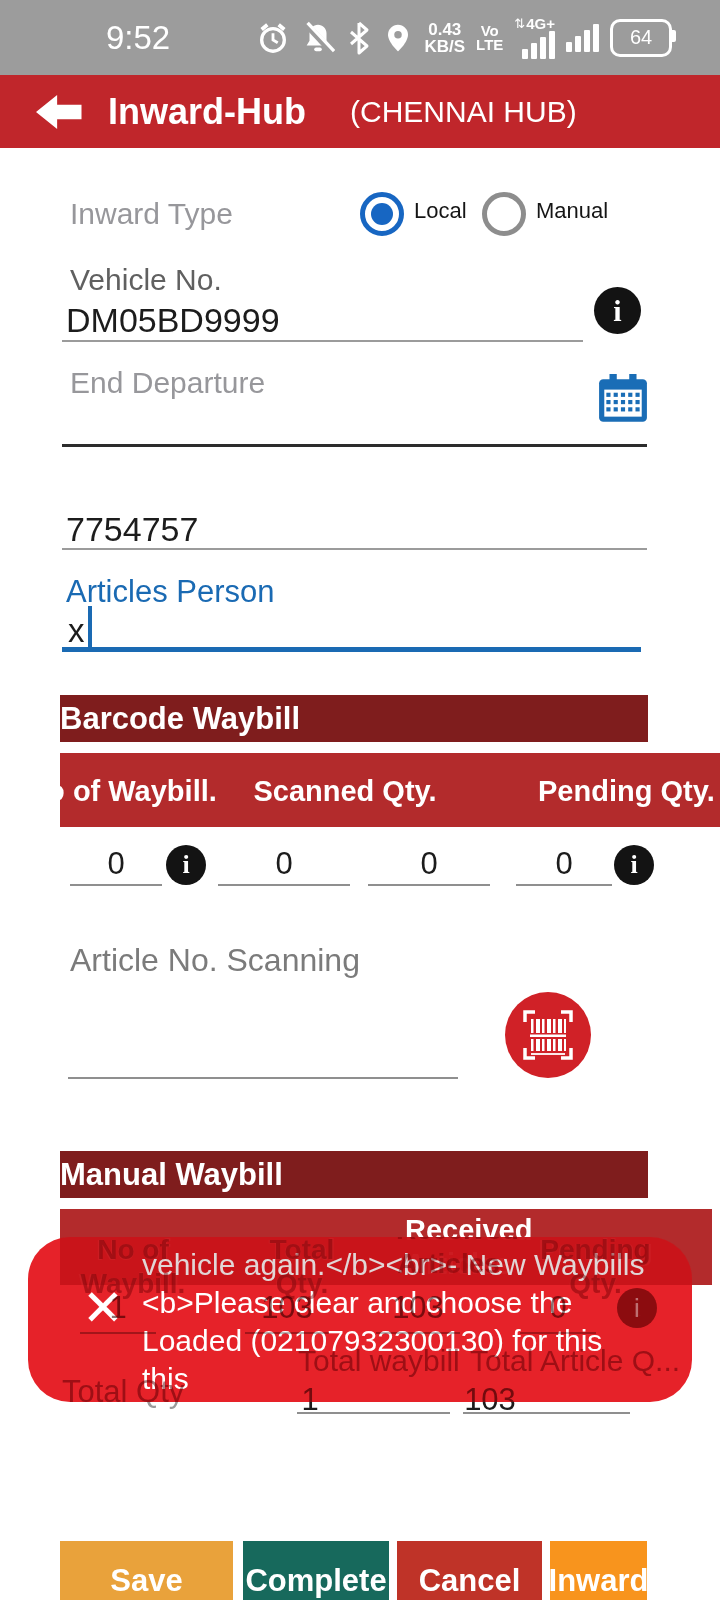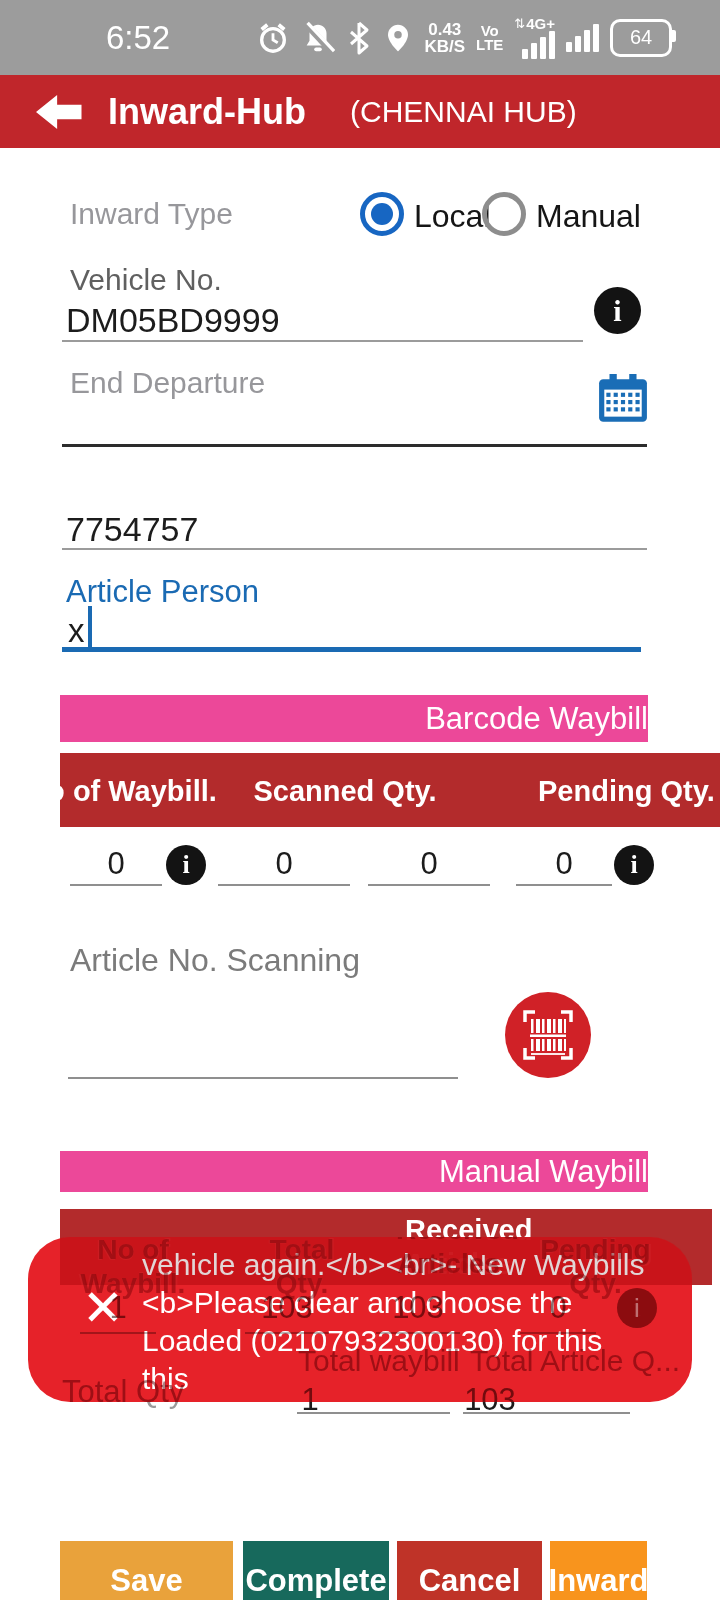--- a/index.html
+++ b/index.html
@@ -28,27 +28,27 @@
   .apptitle{color:#fff;font-size:36px;font-weight:bold;margin-left:20px;}
   .appsub{color:#fff;font-size:30px;margin-left:44px;}
   
   .flabel{font-size:30px;color:#97979b;}
   .fvalue{font-size:34px;color:#1c1c1c;}
   .uline{height:2px;background:#9b9b9b;}
   .radio{width:44px;height:44px;border-radius:50%;box-sizing:border-box;display:flex;align-items:center;justify-content:center;}
   .radio-on{border:5px solid #1766c2;}
   .radio-on .dot{width:22px;height:22px;border-radius:50%;background:#1766c2;}
   .radio-off{border:5px solid #8d8d8d;}
-  .radlab{font-size:32px;color:#151515;}
+  .radlab{font-size:22px;color:#151515;}
   .infoc{border-radius:50%;background:#131313;color:#fff;display:flex;align-items:center;justify-content:center;}
   .infoc:before{content:"i";font-weight:bold;font-family:"Liberation Serif","DejaVu Serif",serif;}
   .info-lg{width:47px;height:47px;font-size:30px;}
   .info-sm{width:40px;height:40px;font-size:26px;}
   .cursor{width:4px;background:#1a6ab3;}
-  .band{background:#ec4899;color:#fff;font-weight:normal;display:flex;align-items:center;justify-content:flex-end;}
+  .band{background:#7f1d1d;color:#fff;font-weight:bold;display:flex;align-items:center;justify-content:flex-start;}
   .bandtext{font-size:31px;}
   .thead{background:#b32b2c;overflow:hidden;}
   .thcol{position:absolute;color:#fff;font-weight:bold;font-size:29px;text-align:center;white-space:pre-line;line-height:34px;}
   .cellval{font-size:31px;color:#1c1c1c;text-align:center;}
   .scanbtn{width:86px;height:86px;border-radius:50%;background:#d02127;display:flex;align-items:center;justify-content:center;}
   .glabel{color:#9b9b9b;font-size:30px;text-align:center;white-space:nowrap;}
   
   .toast{left:28px;top:1237px;width:664px;height:165px;border-radius:42px;background:rgba(229,25,32,0.96);}
   .toast-close{position:absolute;left:54px;top:46px;color:#fff;font-size:50px;line-height:50px;}
   .toast-lines{position:absolute;left:114px;top:9px;width:500px;color:#fff;font-size:30px;line-height:38px;}
@@ -63,21 +63,21 @@
     color:rgba(255,255,255,0.4);display:flex;align-items:center;justify-content:center;font-size:26px;}
   
   .btn{top:1541px;height:80px;color:#fff;font-size:31px;font-weight:bold;display:flex;align-items:center;justify-content:center;}
 </style>
 </head>
 <body>
 
 <div class="screen">
 
   <div class="abs status">
-    <span class="time">6:52</span>
+    <span class="time">9:52</span>
     <span class="sicons">
       <svg width="34" height="36" viewBox="0 0 36 36">
           <circle cx="18" cy="20" r="12" stroke="#fff" stroke-width="3.5" fill="none"></circle>
           <path d="M18 13v7l5 3" stroke="#fff" stroke-width="3" fill="none"></path>
           <path d="M6 9l6-5M30 9l-6-5" stroke="#fff" stroke-width="4"></path>
         </svg>
       <svg width="34" height="36" viewBox="0 0 36 36">
           <path d="M18 4c-5 0-9 4-9 9v8l-3 5h24l-3-5v-8c0-5-4-9-9-9z" fill="#fff"></path>
           <rect x="14" y="28" width="8" height="4" rx="2" fill="#fff"></rect>
           <path d="M5 3l28 30" stroke="#9c9c9c" stroke-width="7"></path>
@@ -165,21 +165,21 @@
         <rect x="16" y="32" width="4" height="4"></rect>
         <rect x="23" y="32" width="4" height="4"></rect>
         <rect x="30" y="32" width="4" height="4"></rect>
         <rect x="37" y="32" width="4" height="4"></rect>
     </g>
   </svg>
 
   <div class="abs fvalue" style="left:66px;top:510px;">7754757</div>
   <div class="abs uline" style="left:62px;top:548px;width:585px;"></div>
 
-  <div class="abs" style="left:66px;top:574px;font-size:31px;color:#1a6ab3;">Article Person</div>
+  <div class="abs" style="left:66px;top:574px;font-size:31px;color:#1a6ab3;">Articles Person</div>
   <div class="abs" style="left:68px;top:612px;font-size:33px;color:#1c1c1c;">x</div>
   <div class="abs cursor" style="left:88px;top:606px;height:42px;"></div>
   <div class="abs" style="left:62px;top:647px;width:579px;height:5px;background:#1a6ab3;"></div>
 
   <div class="abs band" style="left:60px;top:695px;width:588px;height:47px;">
     <span class="bandtext">Barcode Waybill</span>
   </div>
   <div class="abs thead" style="left:60px;top:753px;width:660px;height:74px;">
     <span class="thcol" style="left:-46px;top:21px;width:215px;">No of Waybill.</span>
     <span class="thcol" style="left:185px;top:21px;width:200px;">Scanned Qty.</span>
@@ -216,21 +216,21 @@
           <rect x="21" y="31" width="2.5" height="12"></rect>
           <rect x="26" y="31" width="4" height="12"></rect>
           <rect x="32" y="31" width="2.5" height="12"></rect>
           <rect x="37" y="31" width="4" height="12"></rect>
           <rect x="43" y="31" width="2" height="12"></rect>
         <rect x="10" y="45" width="34" height="2" style="opacity:.9"></rect>
       </g>
     </svg>
   </div>
 
-  <div class="abs band" style="left:60px;top:1151px;width:588px;height:41px;">
+  <div class="abs band" style="left:60px;top:1151px;width:588px;height:47px;">
     <span class="bandtext">Manual Waybill</span>
   </div>
   <div class="abs thead" style="left:60px;top:1209px;width:652px;height:76px;">
     <span class="thcol" style="left:-2px;top:24px;width:150px;">No of Waybill.</span>
     <span class="thcol" style="left:188px;top:24px;width:108px;">Total Qty.</span>
     <span class="thcol" style="left:345px;top:4px;width:105px;">Received
 Articles</span>
     <span class="thcol" style="left:458px;top:24px;width:155px;">Pending Qty.</span>
   </div>
   <div class="abs cellval" style="left:80px;top:1290px;width:76px;">1</div>

